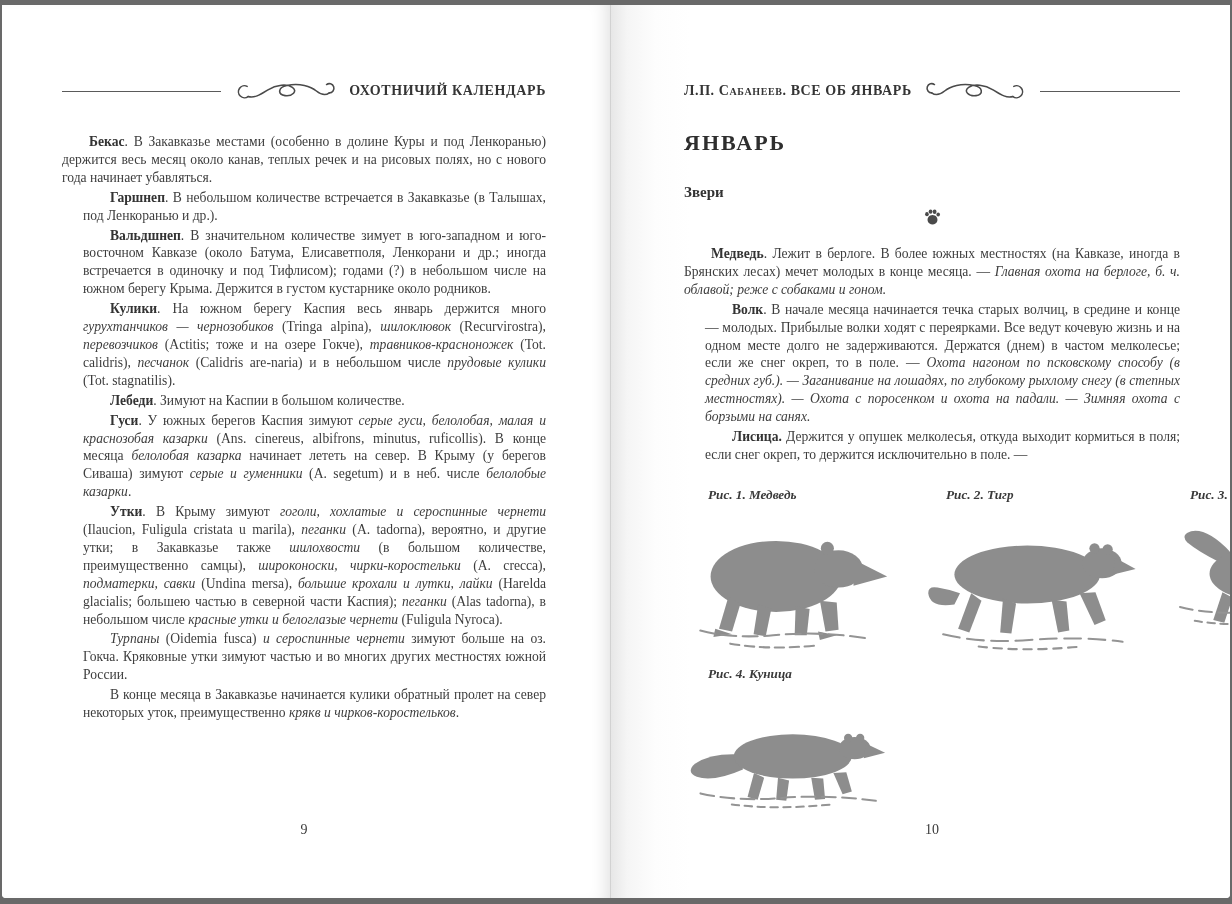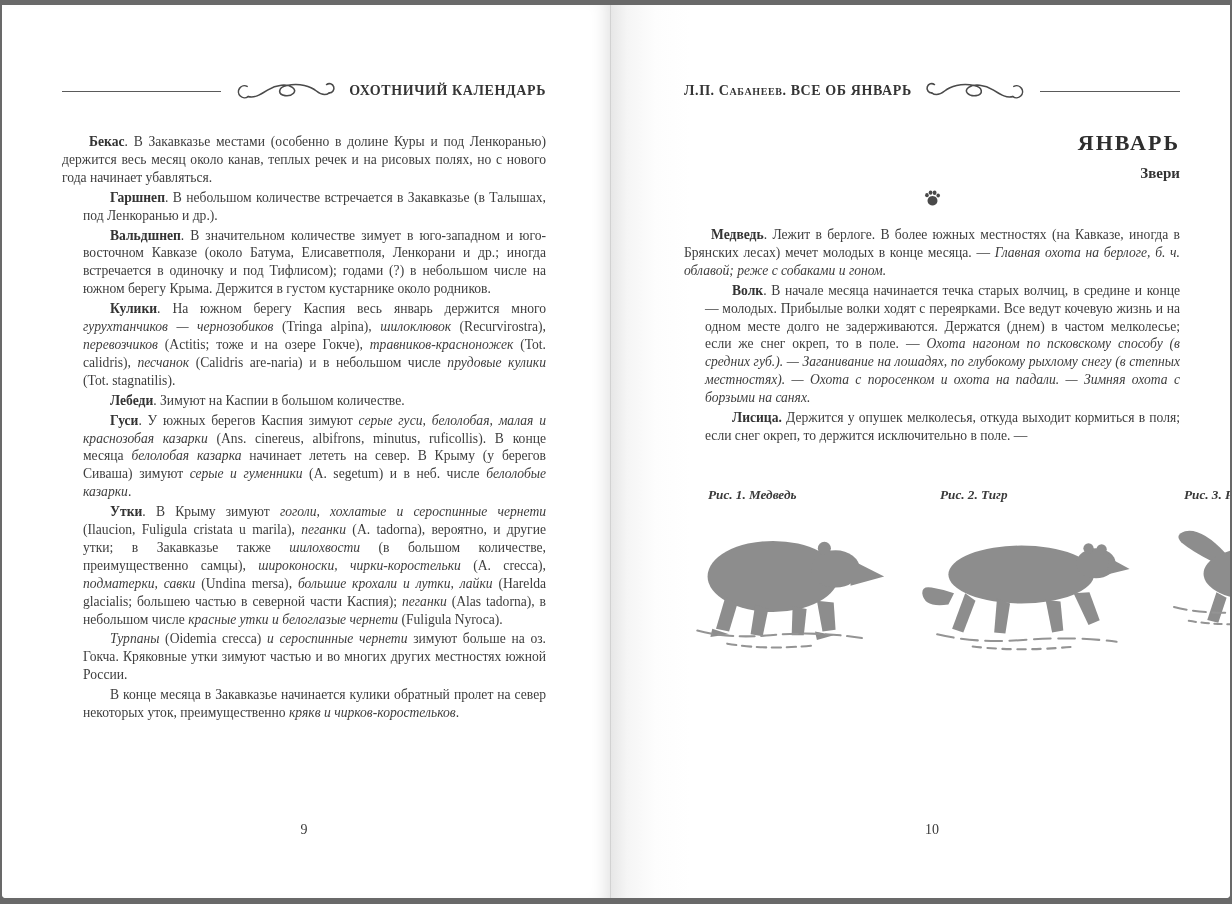--- a/index.html
+++ b/index.html
@@ -31,31 +31,31 @@
 
   
   .page-body { margin-top:32px; font-size:13.6px; line-height:17.9px; color:#3d3d3d;
                text-align:justify; }
   .page-body p { text-indent:27px; }
   .page-body p + p { margin-top:2px;margin-left:21px; }
   .run-b { font-weight:bold; color:#333; }
   .run-i { font-style:italic; }
 
   
-  .section-title { margin-top:29px; text-align:right; font-size:22px; font-weight:bold;
+  .section-title { margin-top:29px; text-align:left; font-size:22px; font-weight:bold;
                    letter-spacing:2px; color:#2e2e2e; }
-  .section-subtitle { margin-top:9px; text-align:right; font-size:15px; font-weight:bold;
+  .section-subtitle { margin-top:28px; text-align:left; font-size:15px; font-weight:bold;
                       color:#333; }
   .paw-wrap { margin-top:7px; text-align:center; height:20px; }
   .paw-wrap svg { width:19px; height:18px; }
   .page-body.right { margin-top:17px; }
 
   
   .figures { position:absolute; top:406px; left:0; width:100%;
-             display:grid; grid-template-columns:1fr 1fr 1fr 1fr; column-gap:26px; row-gap:13px; }
+             display:grid; grid-template-columns:1fr 1fr 1fr; column-gap:26px; row-gap:13px; }
   .figure-caption { font-size:13.2px; font-weight:bold; font-style:italic; color:#3a3a3a;
                     padding-left:24px; margin-bottom:8px; }
   .figure-art { display:flex; justify-content:center; }
   .figure-art svg { display:block; }
 
   .illus { fill:#8d8d8d; }
   .illus-line { stroke:#949494; stroke-width:2.2; fill:none; stroke-linecap:round; }
 
   
   .page-number { position:absolute; top:741px; width:100%; text-align:center;
@@ -83,21 +83,21 @@
         </div>
 
         <div class="page-body">
           <p><span class="run-b">Бекас</span><span class="run-r">. В Закавказье местами (особенно в долине Куры и под Ленкоранью) держится весь месяц около канав, теплых речек и на рисовых полях, но с нового года начинает убавляться.</span></p>
           <p><span class="run-b">Гаршнеп</span><span class="run-r">. В небольшом количестве встречается в Закавказье (в Талышах, под Ленкоранью и др.).</span></p>
           <p><span class="run-b">Вальдшнеп</span><span class="run-r">. В значительном количестве зимует в юго-западном и юго-восточном Кавказе (около Батума, Елисаветполя, Ленкорани и др.; иногда встречается в одиночку и под Тифлисом); годами (?) в небольшом числе на южном берегу Крыма. Держится в густом кустарнике около родников.</span></p>
           <p><span class="run-b">Кулики</span><span class="run-r">. На южном берегу Каспия весь январь держится много </span><span class="run-i">гурухтанчиков — чернозобиков</span><span class="run-r"> (Tringa alpina), </span><span class="run-i">шилоклювок</span><span class="run-r"> (Recurvirostra), </span><span class="run-i">перевозчиков</span><span class="run-r"> (Actitis; тоже и на озере Гокче), </span><span class="run-i">травников-красноножек</span><span class="run-r"> (Tot. calidris), </span><span class="run-i">песчанок</span><span class="run-r"> (Calidris are-naria) и в небольшом числе </span><span class="run-i">прудовые кулики</span><span class="run-r"> (Tot. stagnatilis).</span></p>
           <p><span class="run-b">Лебеди</span><span class="run-r">. Зимуют на Каспии в большом количестве.</span></p>
           <p><span class="run-b">Гуси</span><span class="run-r">. У южных берегов Каспия зимуют </span><span class="run-i">серые гуси, белолобая, малая и краснозобая казарки</span><span class="run-r"> (Ans. cinereus, albifrons, minutus, ruficollis). В конце месяца </span><span class="run-i">белолобая казарка</span><span class="run-r"> начинает лететь на север. В Крыму (у берегов Сиваша) зимуют </span><span class="run-i">серые и гуменники</span><span class="run-r"> (A. segetum) и в неб. числе </span><span class="run-i">белолобые казарки</span><span class="run-r">.</span></p>
           <p><span class="run-b">Утки</span><span class="run-r">. В Крыму зимуют </span><span class="run-i">гоголи, хохлатые и сероспинные чернети</span><span class="run-r"> (Ilaucion, Fuligula cristata u marila), </span><span class="run-i">пеганки</span><span class="run-r"> (A. tadorna), вероятно, и другие утки; в Закавказье также </span><span class="run-i">шилохвости</span><span class="run-r"> (в большом количестве, преимущественно самцы), </span><span class="run-i">широконоски, чирки-коростельки</span><span class="run-r"> (A. crecca), </span><span class="run-i">подматерки, савки</span><span class="run-r"> (Undina mersa), </span><span class="run-i">большие крохали и лутки, лайки</span><span class="run-r"> (Harelda glacialis; большею частью в северной части Каспия); </span><span class="run-i">пеганки</span><span class="run-r"> (Alas tadorna), в небольшом числе </span><span class="run-i">красные утки и белоглазые чернети</span><span class="run-r"> (Fuligula Nyroca).</span></p>
-          <p><span class="run-i">Турпаны</span><span class="run-r"> (Oidemia crecca) </span><span class="run-i">и сероспинные чернети</span><span class="run-r"> зимуют больше на оз. Гокча. Кряковные утки зимуют частью и во многих других местностях южной России.</span></p>
+          <p><span class="run-i">Турпаны</span><span class="run-r"> (Oidemia fusca) </span><span class="run-i">и сероспинные чернети</span><span class="run-r"> зимуют больше на оз. Гокча. Кряковные утки зимуют частью и во многих других местностях южной России.</span></p>
           <p><span class="run-r">В конце месяца в Закавказье начинается кулики обратный пролет на север некоторых уток, преимущественно </span><span class="run-i">крякв и чирков-коростельков</span><span class="run-r">.</span></p>
         </div>
 
         <div class="page-number">9</div>
       </div>
     </div>
 
     <div class="page page-right">
       <div class="content">
 

